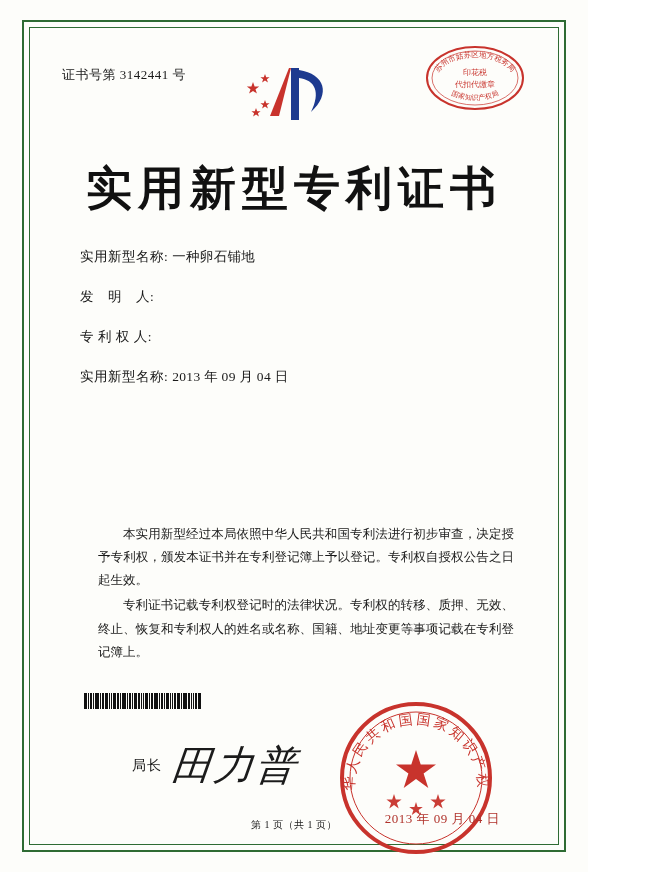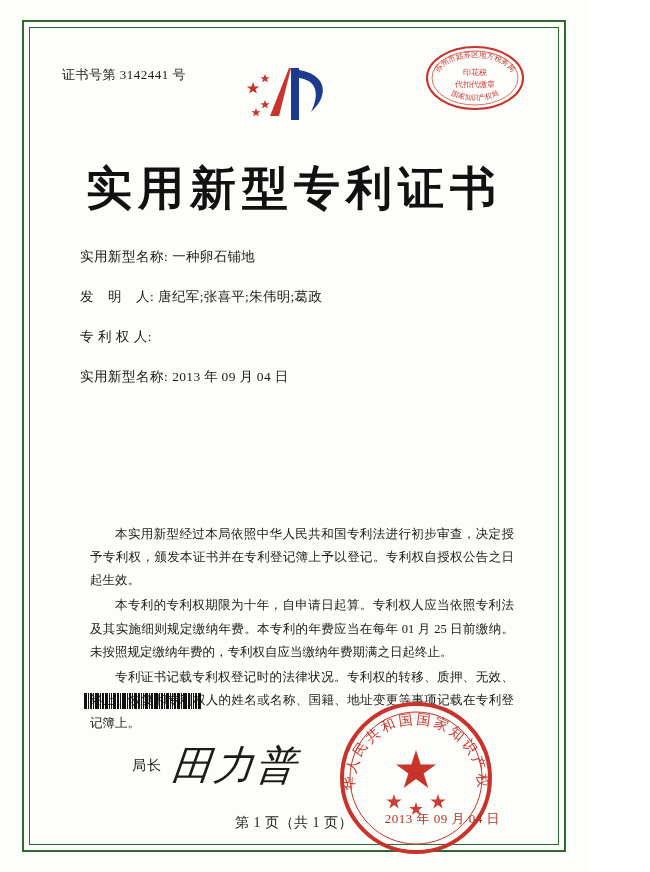--- a/index.html
+++ b/index.html
@@ -118,21 +118,21 @@
     position: absolute;
     left: 42px;
     right: 34px;
     top: 485px;
     font-size: 12.5px;
     line-height: 1.85;
     text-align: justify;
     color: #1a1a1a;
   }
   .body-text p {
-    margin: 0 0 2px 8px;
+    margin: 0 0 2px 16px;
     text-indent: 2em;
   }
 
   
   .barcode {
     position: absolute;
     left: 44px;
     top: 655px;
     width: 130px;
     height: 16px;
@@ -184,21 +184,21 @@
     letter-spacing: 0.5px;
   }
 
   
   .footer {
     position: absolute;
     left: 0;
     right: 0;
     bottom: 4px;
     text-align: center;
-    font-size: 14px;
+    font-size: 10px;
     color: #222;
     letter-spacing: 0.5px;
   }
 </style>
 </head>
 <body>
 
 <div class="page">
   <div class="border-outer"></div>
   <div class="border-inner"></div>
@@ -240,34 +240,32 @@
 
     <div class="title">实用新型专利证书</div>
 
     <div class="fields">
       <div class="field-row">
         <span class="field-label">实用新型名称:</span>
         <span class="field-value">一种卵石铺地</span>
       </div>
       <div class="field-row">
         <span class="field-label">发　明　人:</span>
-        <span class="field-value">唐纪军;张喜平;朱伟明;葛政</span>
       </div>
       <div class="field-row">
         <span class="field-label">专 利 权 人:</span>
       </div>
       <div class="field-row">
         <span class="field-label">实用新型名称:</span>
         <span class="field-value">2013 年 09 月 04 日</span>
       </div>
     </div>
 
     <div class="body-text">
       <p>本实用新型经过本局依照中华人民共和国专利法进行初步审查，决定授予专利权，颁发本证书并在专利登记簿上予以登记。专利权自授权公告之日起生效。</p>
-      <p>本专利的专利权期限为十年，自申请日起算。专利权人应当依照专利法及其实施细则规定缴纳年费。本专利的年费应当在每年 01 月 25 日前缴纳。未按照规定缴纳年费的，专利权自应当缴纳年费期满之日起终止。</p>
       <p>专利证书记载专利权登记时的法律状况。专利权的转移、质押、无效、终止、恢复和专利权人的姓名或名称、国籍、地址变更等事项记载在专利登记簿上。</p>
     </div>
 
     <div class="barcode"><span style="width: 3px;"></span><span style="width: 1px;"></span><span style="width: 2px;"></span><span style="width: 1px;"></span><span style="width: 4px;"></span><span style="width: 1px;"></span><span style="width: 2px;"></span><span style="width: 3px;"></span><span style="width: 1px;"></span><span style="width: 1px;"></span><span style="width: 3px;"></span><span style="width: 2px;"></span><span style="width: 1px;"></span><span style="width: 4px;"></span><span style="width: 1px;"></span><span style="width: 2px;"></span><span style="width: 1px;"></span><span style="width: 3px;"></span><span style="width: 2px;"></span><span style="width: 1px;"></span><span style="width: 1px;"></span><span style="width: 3px;"></span><span style="width: 1px;"></span><span style="width: 2px;"></span><span style="width: 4px;"></span><span style="width: 1px;"></span><span style="width: 2px;"></span><span style="width: 1px;"></span><span style="width: 3px;"></span><span style="width: 1px;"></span><span style="width: 1px;"></span><span style="width: 2px;"></span><span style="width: 3px;"></span><span style="width: 1px;"></span><span style="width: 4px;"></span><span style="width: 2px;"></span><span style="width: 1px;"></span><span style="width: 1px;"></span><span style="width: 2px;"></span><span style="width: 3px;"></span></div>
 
     <div class="sign-row">
       <span class="sign-label">局长</span>
       <span class="signature">田力普</span>
     </div>
 

